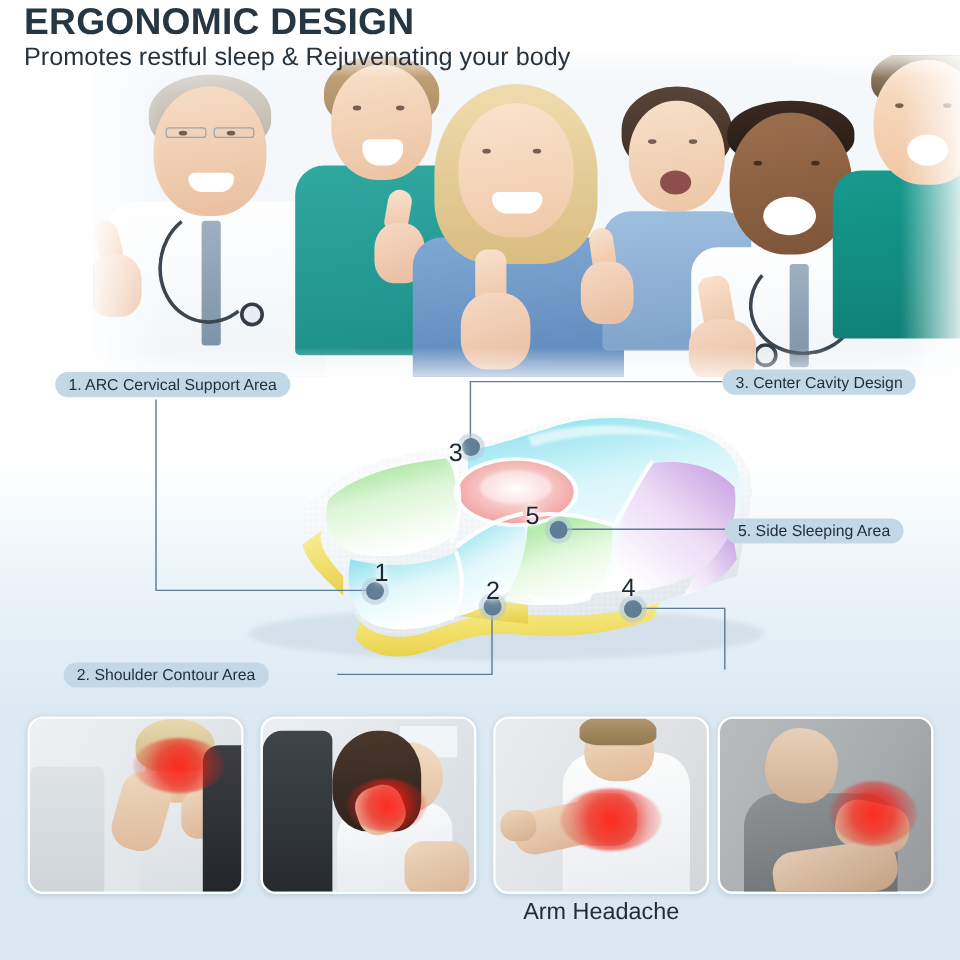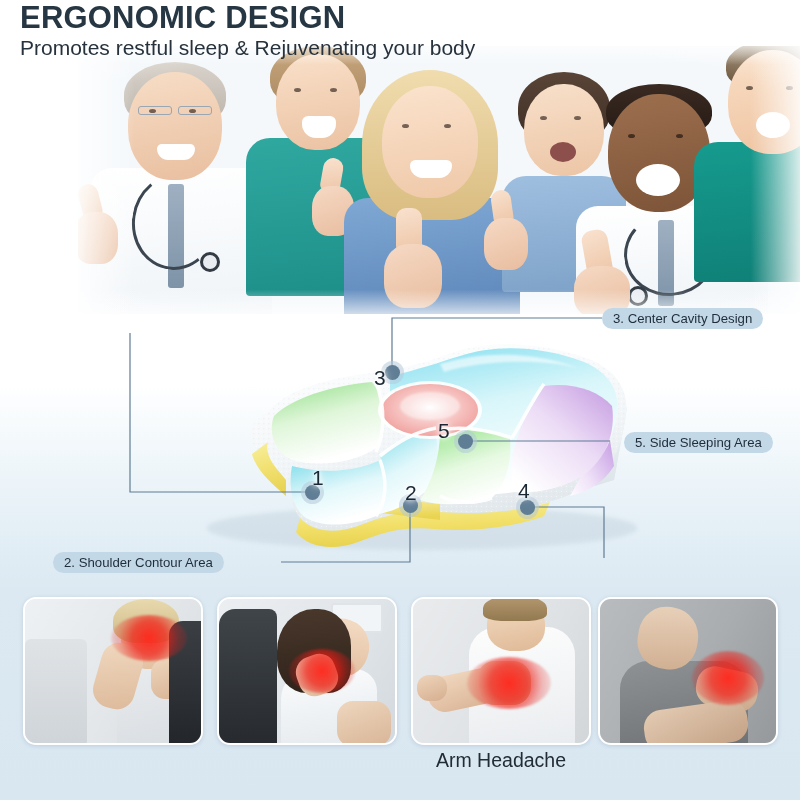--- a/index.html
+++ b/index.html
@@ -341,31 +341,34 @@
       <polyline points="410,505 410,562 281,562" fill="none" stroke="#5f7d95" stroke-width="1.2"></polyline>
 
       <polyline points="602,318 392,318 392,372" fill="none" stroke="#5f7d95" stroke-width="1.2"></polyline>
 
       <polyline points="527,507 604,507 604,558" fill="none" stroke="#5f7d95" stroke-width="1.2"></polyline>
 
       <polyline points="465,441 610,441" fill="none" stroke="#5f7d95" stroke-width="1.2"></polyline>
     </svg>
   </div>
 
+  <div class="callout" style="left:46px; top:310px;">
+    <span>1. ARC Cervical Support Area</span>
+  </div>
 
   <div class="callout" style="left:53px; top:552px;">
     <span>2. Shoulder Contour Area</span>
   </div>
 
   <div class="callout" style="left:602px; top:308px;">
     <span>3. Center Cavity Design</span>
   </div>
 
 
-  <div class="callout" style="left:624px; top:432px;">
+  <div class="callout" style="left:604px; top:432px;">
     <span>5. Side Sleeping Area</span>
   </div>
 
   <div class="marker" style="left:305px; top:485px;"></div>
   <div class="mnum" style="left:312px; top:466px;">1</div>
 
   <div class="marker" style="left:403px; top:498px;"></div>
   <div class="mnum" style="left:405px; top:481px;">2</div>
 
   <div class="marker" style="left:385px; top:365px;"></div>

